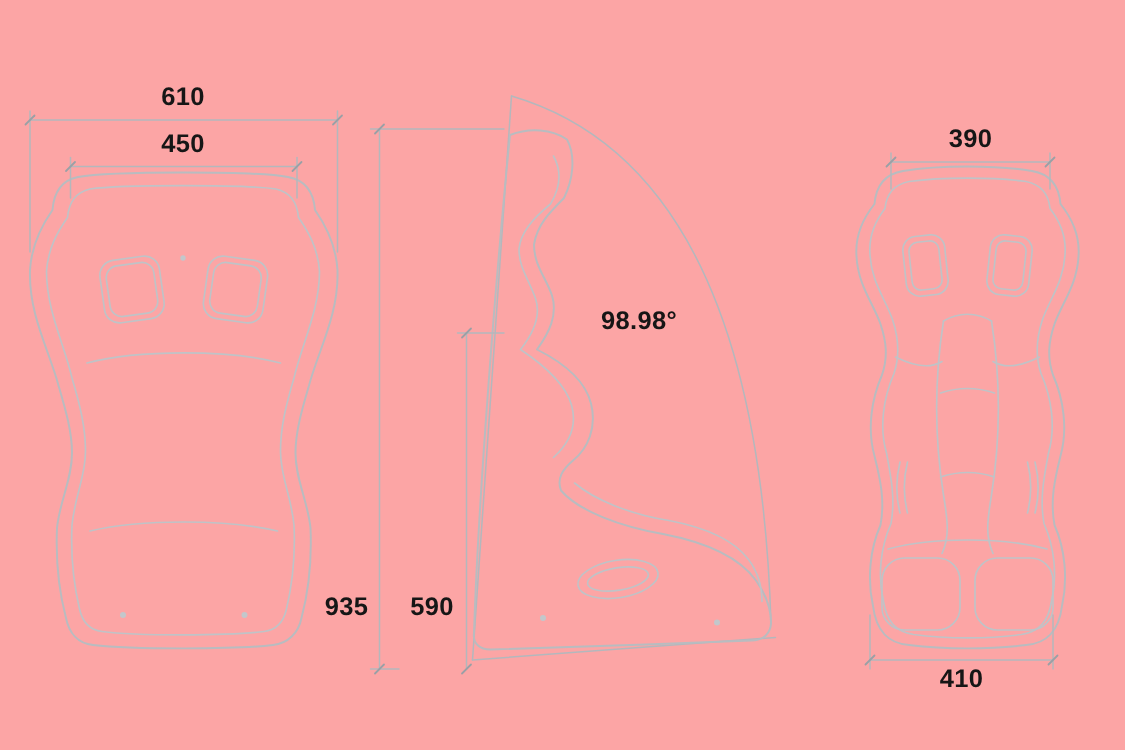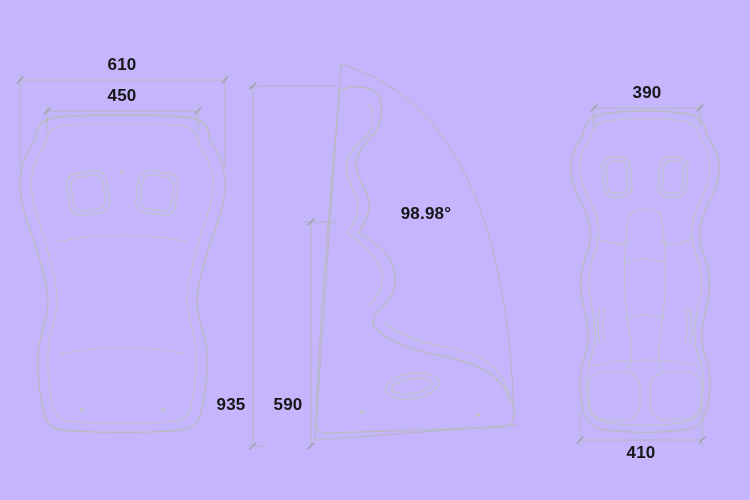--- a/index.html
+++ b/index.html
@@ -8,21 +8,21 @@
     background: #ffffff;
     width: 750px;
     height: 500px;
     overflow: hidden;
     font-family: "Liberation Sans", sans-serif;
   }
   #canvas {
     position: relative;
     width: 750px;
     height: 500px;
-    background: #c4b5fd;
+    background: #fca5a5;
   }
   svg { display: block; }
   .outline   { fill: none; stroke: #b8bcc0; stroke-width: 1.3; stroke-linejoin: round; stroke-linecap: round; }
   .detail    { fill: none; stroke: #bfc3c7; stroke-width: 1.1; stroke-linejoin: round; stroke-linecap: round; }
   .dimline   { fill: none; stroke: #b3b8bd; stroke-width: 1; stroke-linecap: round; }
   .tick      { fill: none; stroke: #9aa0a6; stroke-width: 1.2; stroke-linecap: round; }
   .dim-label {
     font-family: "Liberation Sans", sans-serif;
     font-size: 17px;
     font-weight: 600;

